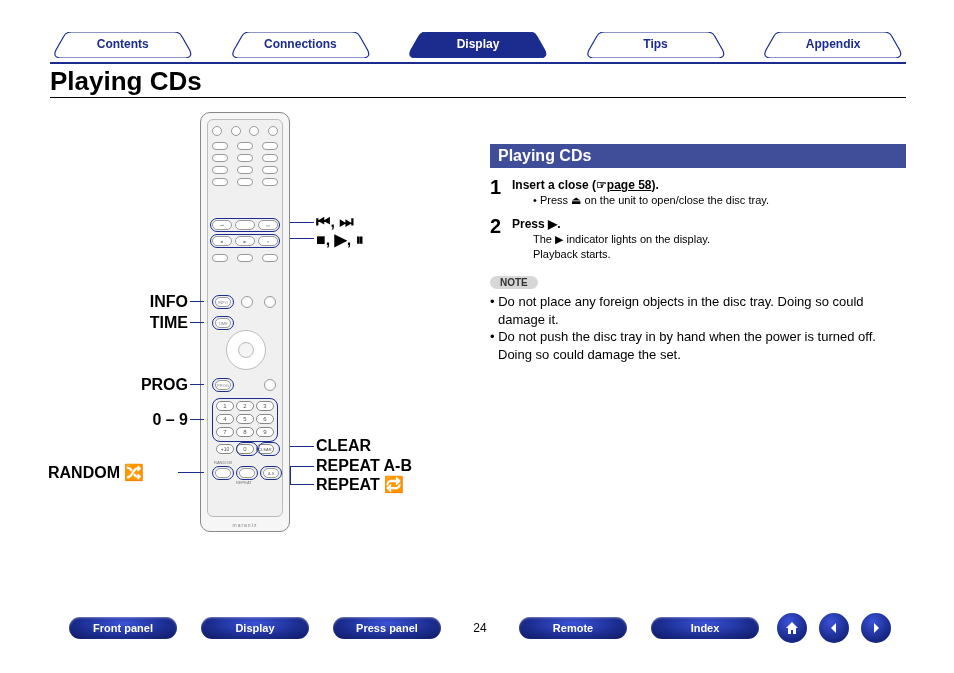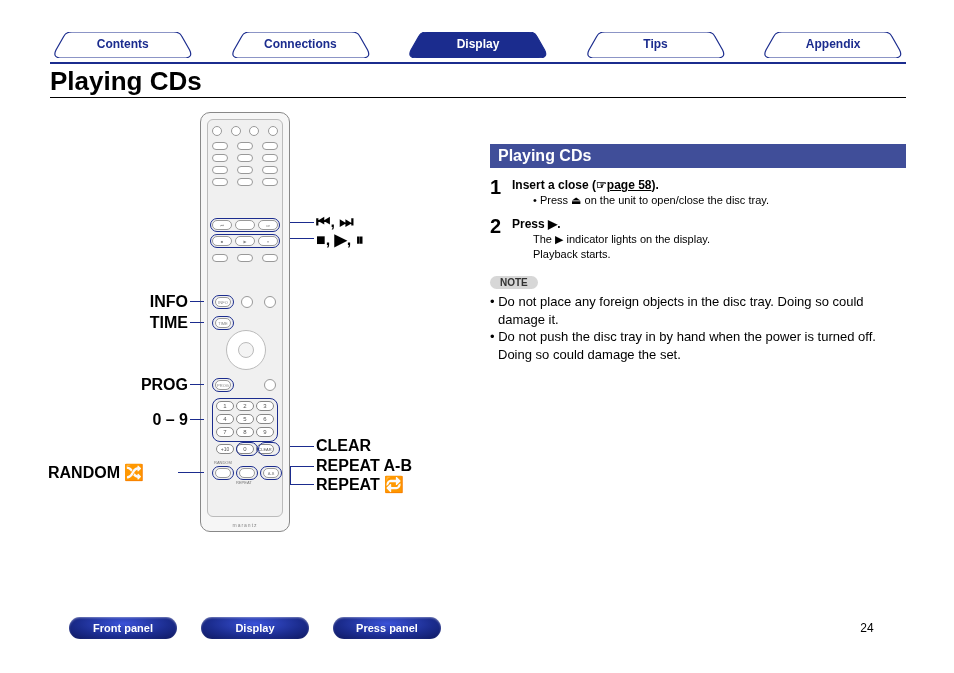--- a/index.html
+++ b/index.html
@@ -311,14 +311,33 @@
 </div>
 
 <div class="footer">
   <div class="footer-container">
     <div class="footer-left">
       <div class="pill">Front panel</div>
       <div class="pill">Display</div>
       <div class="pill">Press panel</div>
     </div>
     <div class="pagenum">24</div>
+    <div class="footer-right">
+      <div class="pill">Remote</div>
+      <div class="pill">Index</div>
+      <div class="circle-btn">
+        <svg width="16" height="16" viewBox="0 0 16 16">
+            <path d="M2 8 L8 2 L14 8 L12 8 L12 14 L9 14 L9 10 L7 10 L7 14 L4 14 L4 8 Z" fill="#fff"></path>
+          </svg>
+      </div>
+      <div class="circle-btn">
+        <svg width="14" height="14" viewBox="0 0 14 14">
+            <path d="M9 2 L4 7 L9 12 Z" fill="#fff"></path>
+          </svg>
+      </div>
+      <div class="circle-btn">
+        <svg width="14" height="14" viewBox="0 0 14 14">
+            <path d="M5 2 L10 7 L5 12 Z" fill="#fff"></path>
+          </svg>
+      </div>
+    </div>
   </div>
 </div>
 
 </body></html>

